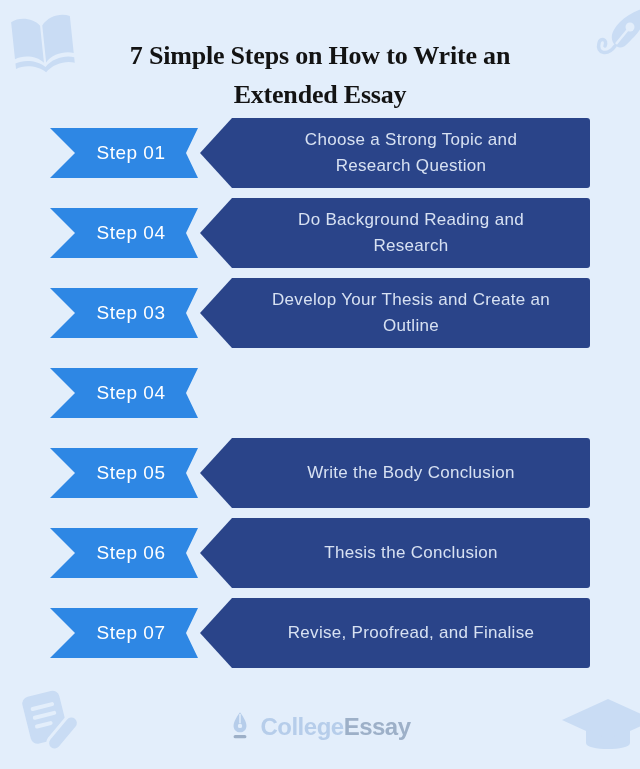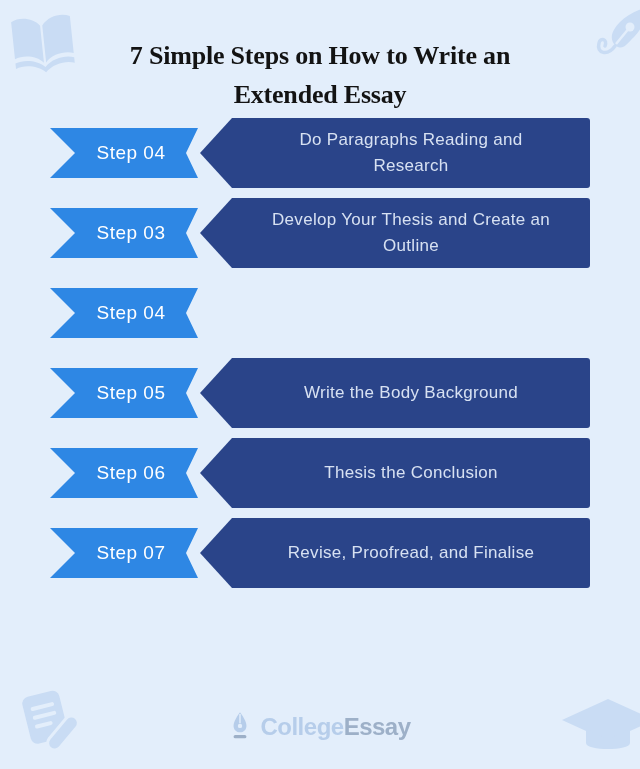--- a/index.html
+++ b/index.html
@@ -114,24 +114,33 @@
       <path d="M28 36 L28 50 C28 58 72 58 72 50 L72 36 L50 46 Z" fill="#c9dcf4"></path>
       <path d="M88 30 L91 50" stroke="#c9dcf4" stroke-width="4" fill="none" stroke-linecap="round"></path>
       <circle cx="91" cy="53" r="3.5" fill="#c9dcf4"></circle>
     </svg>
   </div>
 
   <h1 class="title">7 Simple Steps on How to Write an
 Extended Essay</h1>
 
   <div class="steps">
-
-    <div class="step-row">
-      <div class="banner">
-        <span class="banner-text">Do Paragraphs Reading and
+    <div class="step-row">
+      <div class="banner">
+        <span class="banner-text">Choose a Strong Topic and
+Research Question</span>
+      </div>
+      <div class="ribbon">
+        <span class="ribbon-label">Step 01</span>
+      </div>
+    </div>
+
+    <div class="step-row">
+      <div class="banner">
+        <span class="banner-text">Do Background Reading and
 Research</span>
       </div>
       <div class="ribbon">
         <span class="ribbon-label">Step 04</span>
       </div>
     </div>
 
     <div class="step-row">
       <div class="banner">
         <span class="banner-text">Develop Your Thesis and Create an
@@ -143,21 +152,21 @@
     </div>
 
     <div class="step-row">
       <div class="ribbon">
         <span class="ribbon-label">Step 04</span>
       </div>
     </div>
 
     <div class="step-row">
       <div class="banner">
-        <span class="banner-text">Write the Body Background</span>
+        <span class="banner-text">Write the Body Conclusion</span>
       </div>
       <div class="ribbon">
         <span class="ribbon-label">Step 05</span>
       </div>
     </div>
 
     <div class="step-row">
       <div class="banner">
         <span class="banner-text">Thesis the Conclusion</span>
       </div>

